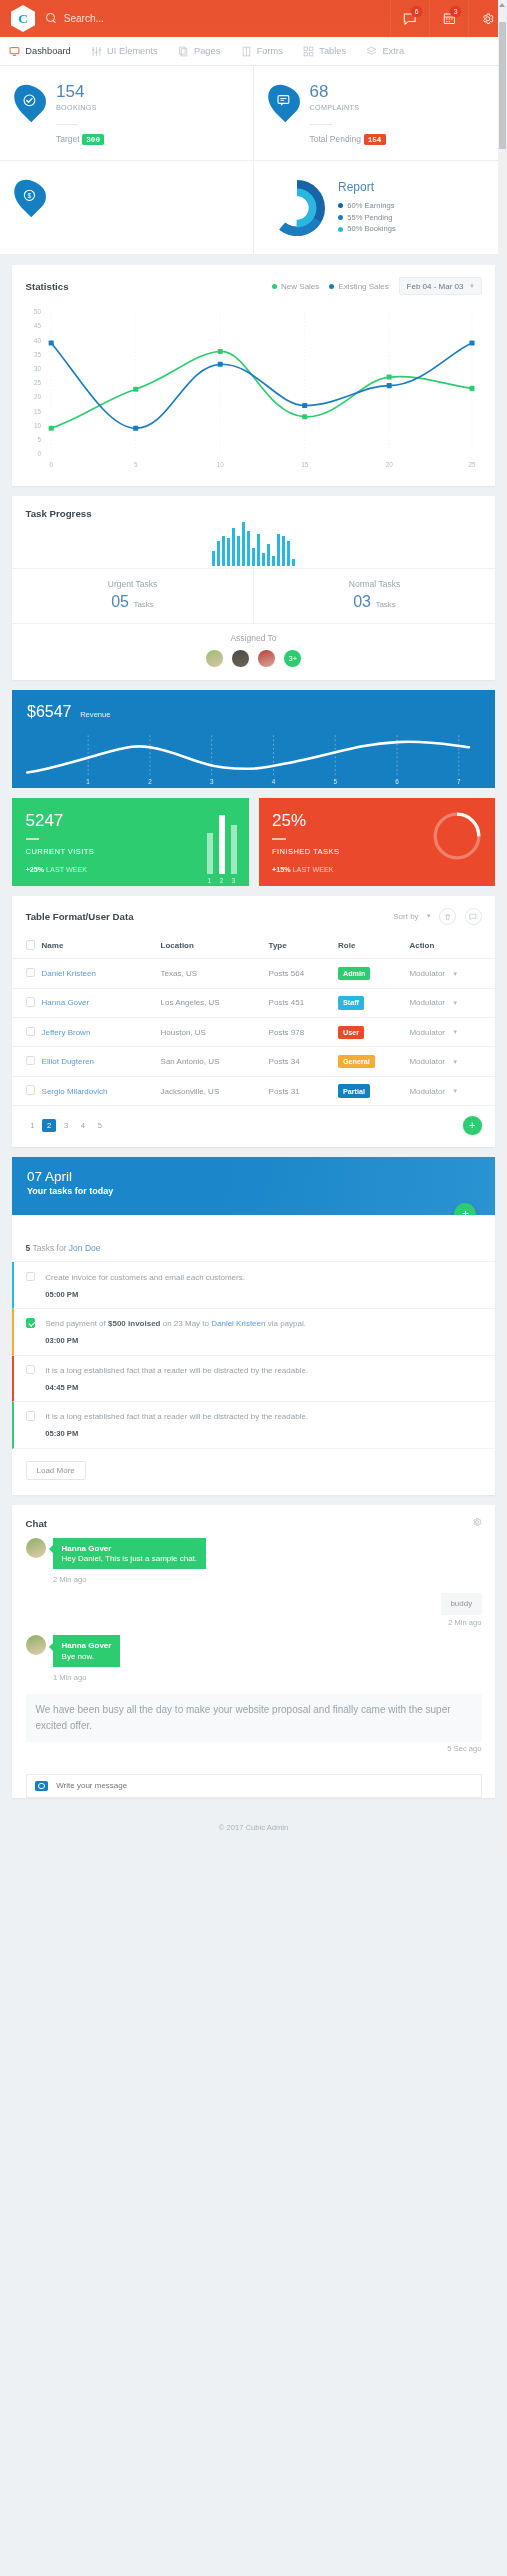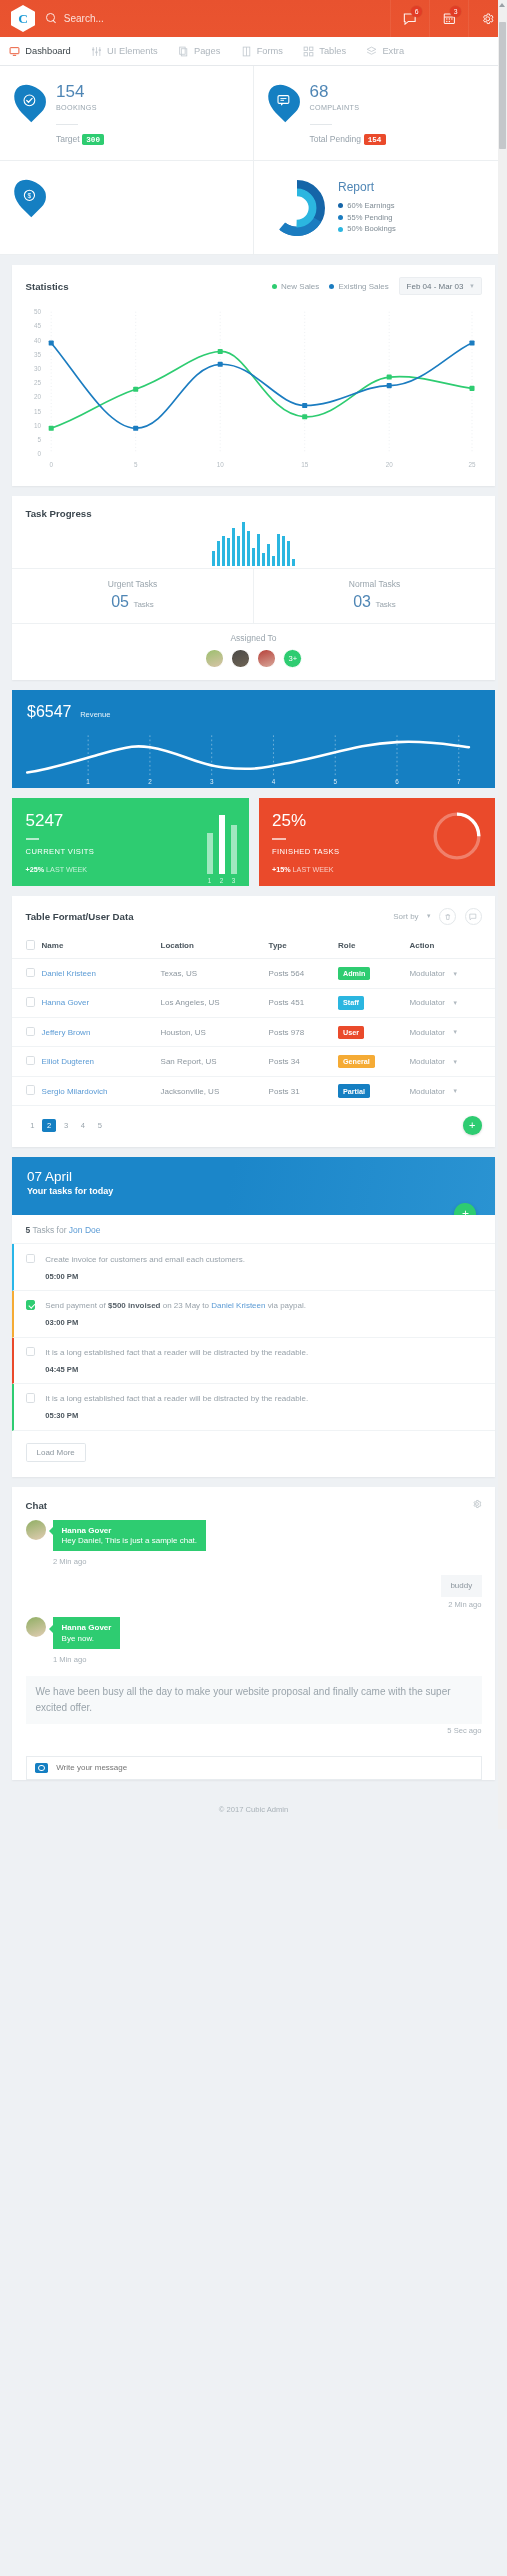--- a/index.html
+++ b/index.html
@@ -162,21 +162,21 @@
 
   
   .today { margin:10px 12px; background:#fff; box-shadow:0 0.8px 1.7px rgba(0,0,0,.05); }
   .today-hero {
     height:58px; background:linear-gradient(100deg,#1b86c9 0%,#1b86c9 45%,#2a93d2 100%);
     position:relative; padding:12px 15px; color:#fff; overflow:hidden;
   }
   .hero-d { font-size:13.5px; font-weight:300; }
   .hero-s { font-size:9px; font-weight:bold; margin-top:2.5px; }
   .hero-fab { position:absolute; right:18.6px; bottom:-10px; width:22px;height:22px;border-radius:50%;background:#2ecc71;color:#fff;display:flex;align-items:center;justify-content:center;font-size:12px;box-shadow:0 1.7px 4.2px rgba(0,0,0,.2);cursor:pointer;}
-  .today-count { padding:10px 13.5px 8.5px; font-size:8.5px; color:#9aa5ad; border-bottom:0.8px solid #f0f3f5;}
+  .today-count { padding:10px 13.5px 8.5px; font-size:8.5px; color:#9aa5ad; border-bottom:0.8px solid #f0f3f5;margin-top:18px;}
   .today-count b{color:#49535b;} .today-count a{color:#5b9bd5;text-decoration:none;}
   .tk { display:flex; gap:10px; padding:9.3px 13.5px 9.3px 12px; border-bottom:0.8px solid #f0f3f5; border-left:2.5px solid #29b6e8;}
   .tk-body{flex:1;}
   .tk-txt { font-size:8px; color:#98a2aa; line-height:1.5;}
   .tk-txt b{color:#58626a;} .tk-txt a{color:#5b9bd5;text-decoration:none;}
   .tk-time { font-size:7.6px; color:#4b555d; font-weight:bold; margin-top:6px;}
   .loadmore { padding:12px 13.5px 15px; }
   .loadmore span { display:inline-block; border:0.8px solid #e1e6ea; color:#8d979f; font-size:8px; padding:4.2px 10px; border-radius:1.7px; cursor:pointer;}
 
   
@@ -639,21 +639,21 @@
           <td>
               <span class="act">
                 <span>Modulator</span>
                 <span class="chev">▾</span>
               </span>
             </td>
         </tr>
         <tr>
           <td><span class="cb"></span></td>
           <td><a class="name-lnk">Elliot Dugteren</a></td>
-          <td>San Report, US</td>
+          <td>San Antonio, US</td>
           <td>Posts 34</td>
           <td><span class="role" style="background:#f5ab35">General</span></td>
           <td>
               <span class="act">
                 <span>Modulator</span>
                 <span class="chev">▾</span>
               </span>
             </td>
         </tr>
         <tr>

